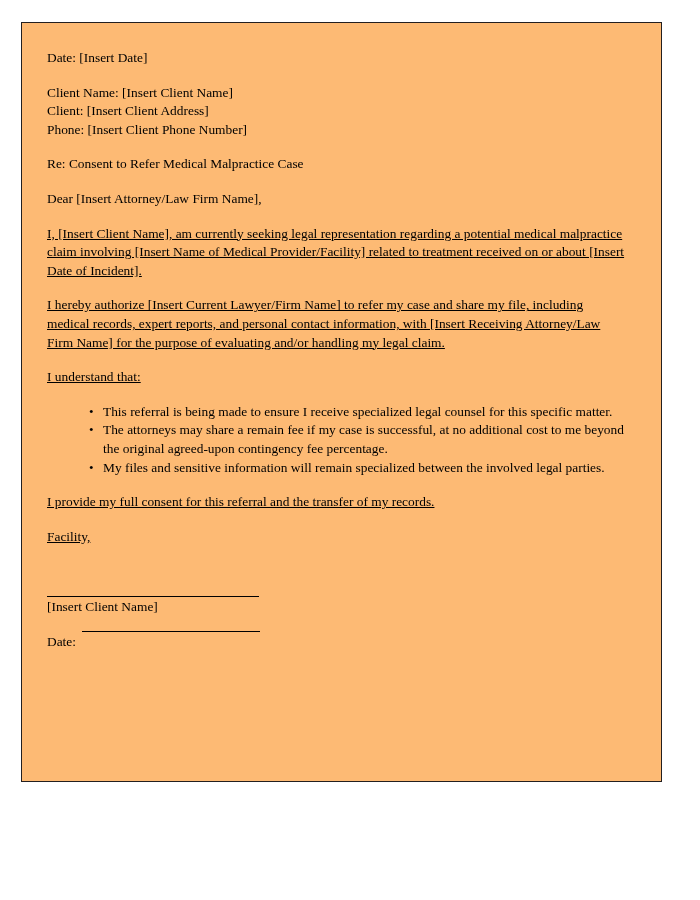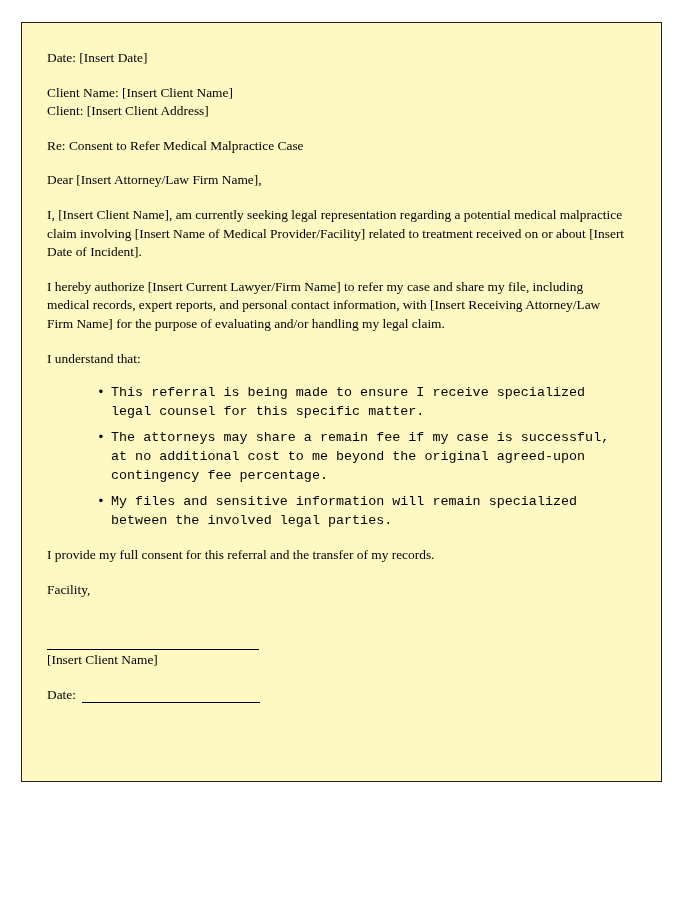--- a/index.html
+++ b/index.html
@@ -15,51 +15,51 @@
     -webkit-font-smoothing: antialiased;
   }
   .page-frame {
     position: absolute;
     left: 21px;
     top: 22px;
     width: 641px;
     height: 760px;
     border: 1px solid #231f20;
     box-sizing: border-box;
-    background: #fef9c3;
+    background: #fdba74;
   }
   .doc-body {
     position: absolute;
     left: 25px;
     top: 26px;
     right: 34px;
     font-size: 13.4px;
     line-height: 18.6px;
     text-align: left;
   }
   .block {
     margin: 0 0 16px 0;
   }
   .line {
     display: block;
     white-space: nowrap;
   }
   p.para {
     margin: 0 0 16px 0;
+    text-decoration: underline;
   }
   ul.understand-list {
     margin: 0 0 16px 0;
     padding: 0 0 0 42px;
     list-style: none;
   }
   ul.understand-list > li {
     position: relative;
-    margin: 8px;
+    margin: 0;
     padding: 0 0 0 14px;
-    font-family: Liberation Mono, monospace;
   }
   ul.understand-list > li::before {
     content: "\2022";
     position: absolute;
     left: 0;
     top: 0;
     font-size: 13px;
     line-height: 18.6px;
   }
   .sig-space {
@@ -69,21 +69,21 @@
     width: 212px;
     border-bottom: 1px solid #000000;
     height: 0;
     margin: 0 0 1px 0;
   }
   .sig-name {
     margin: 0 0 16px 0;
   }
   .date-row {
     display: flex;
-    align-items: flex-end;
+    align-items: flex-start;
     margin: 0;
   }
   .date-rule {
     display: inline-block;
     width: 178px;
     border-bottom: 1px solid #000000;
     margin-left: 6px;
     position: relative;
     top: -2px;
   }
@@ -94,20 +94,21 @@
 <div class="page-frame">
   <div class="doc-body">
 
     <div class="block">
       <span class="line">Date: [Insert Date]</span>
     </div>
 
     <div class="block">
       <span class="line">Client Name: [Insert Client Name]</span>
       <span class="line">Client: [Insert Client Address]</span>
+      <span class="line">Phone: [Insert Client Phone Number]</span>
     </div>
 
     <div class="block">
       <span class="line">Re: Consent to Refer Medical Malpractice Case</span>
     </div>
 
     <div class="block">
       <span class="line">Dear [Insert Attorney/Law Firm Name],</span>
     </div>
 

